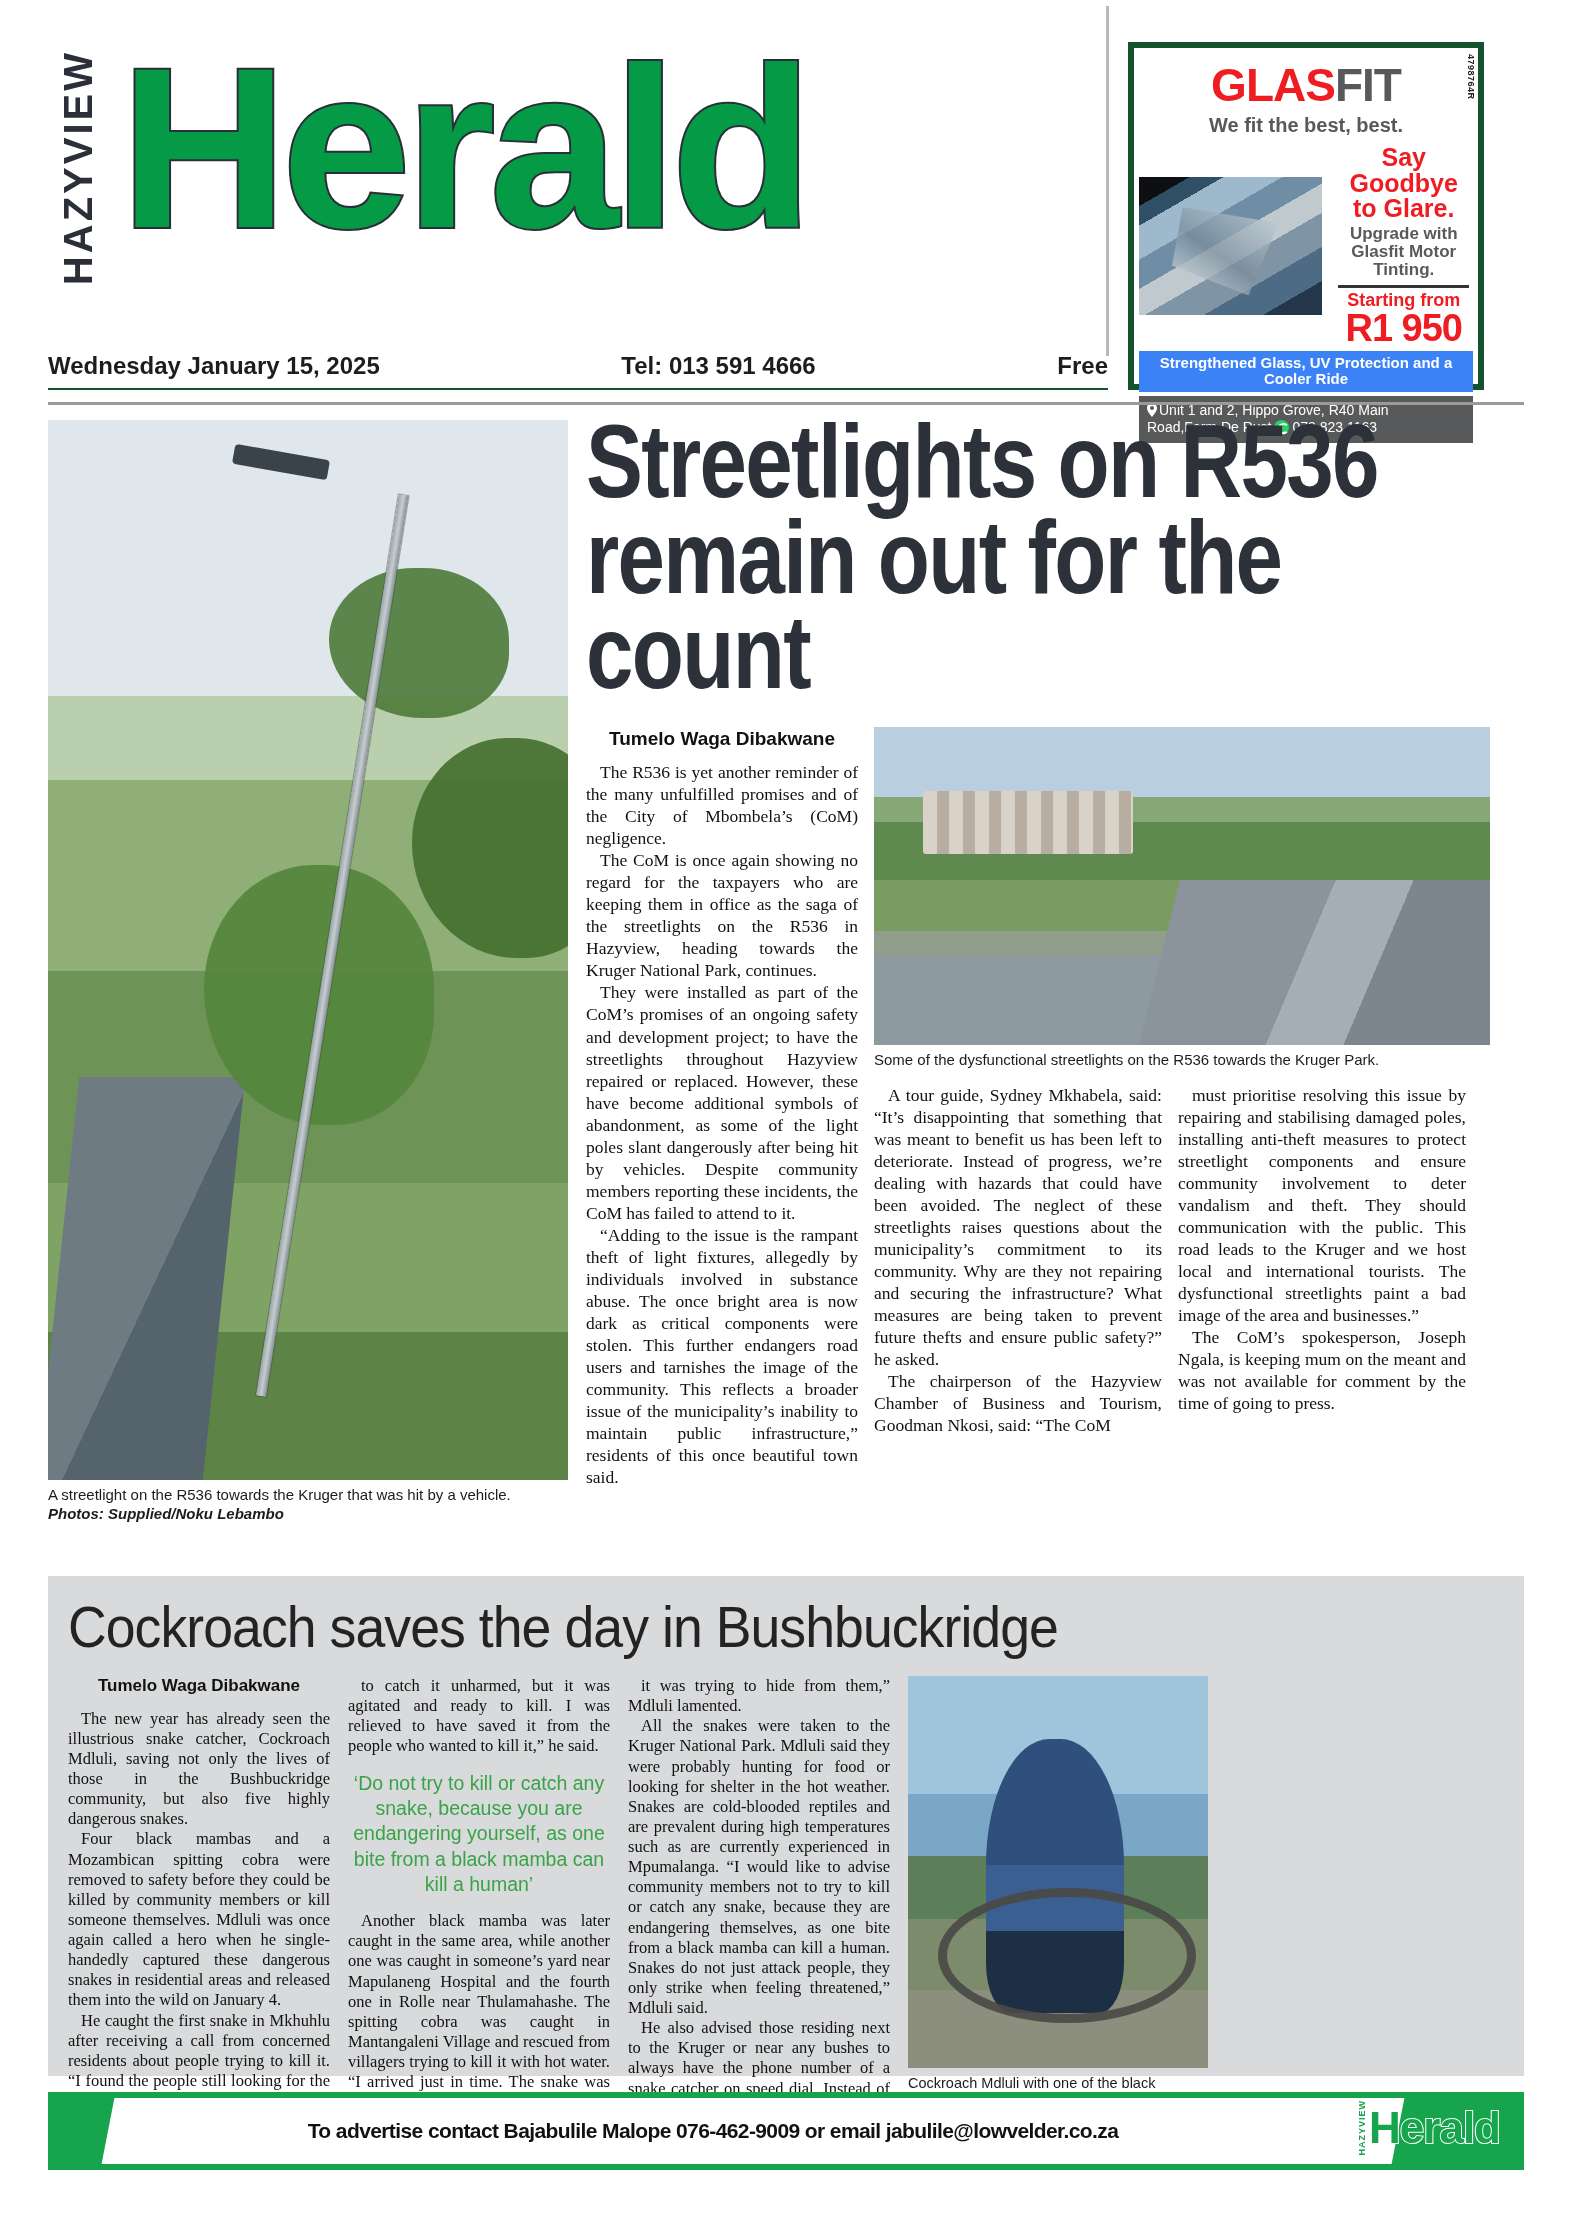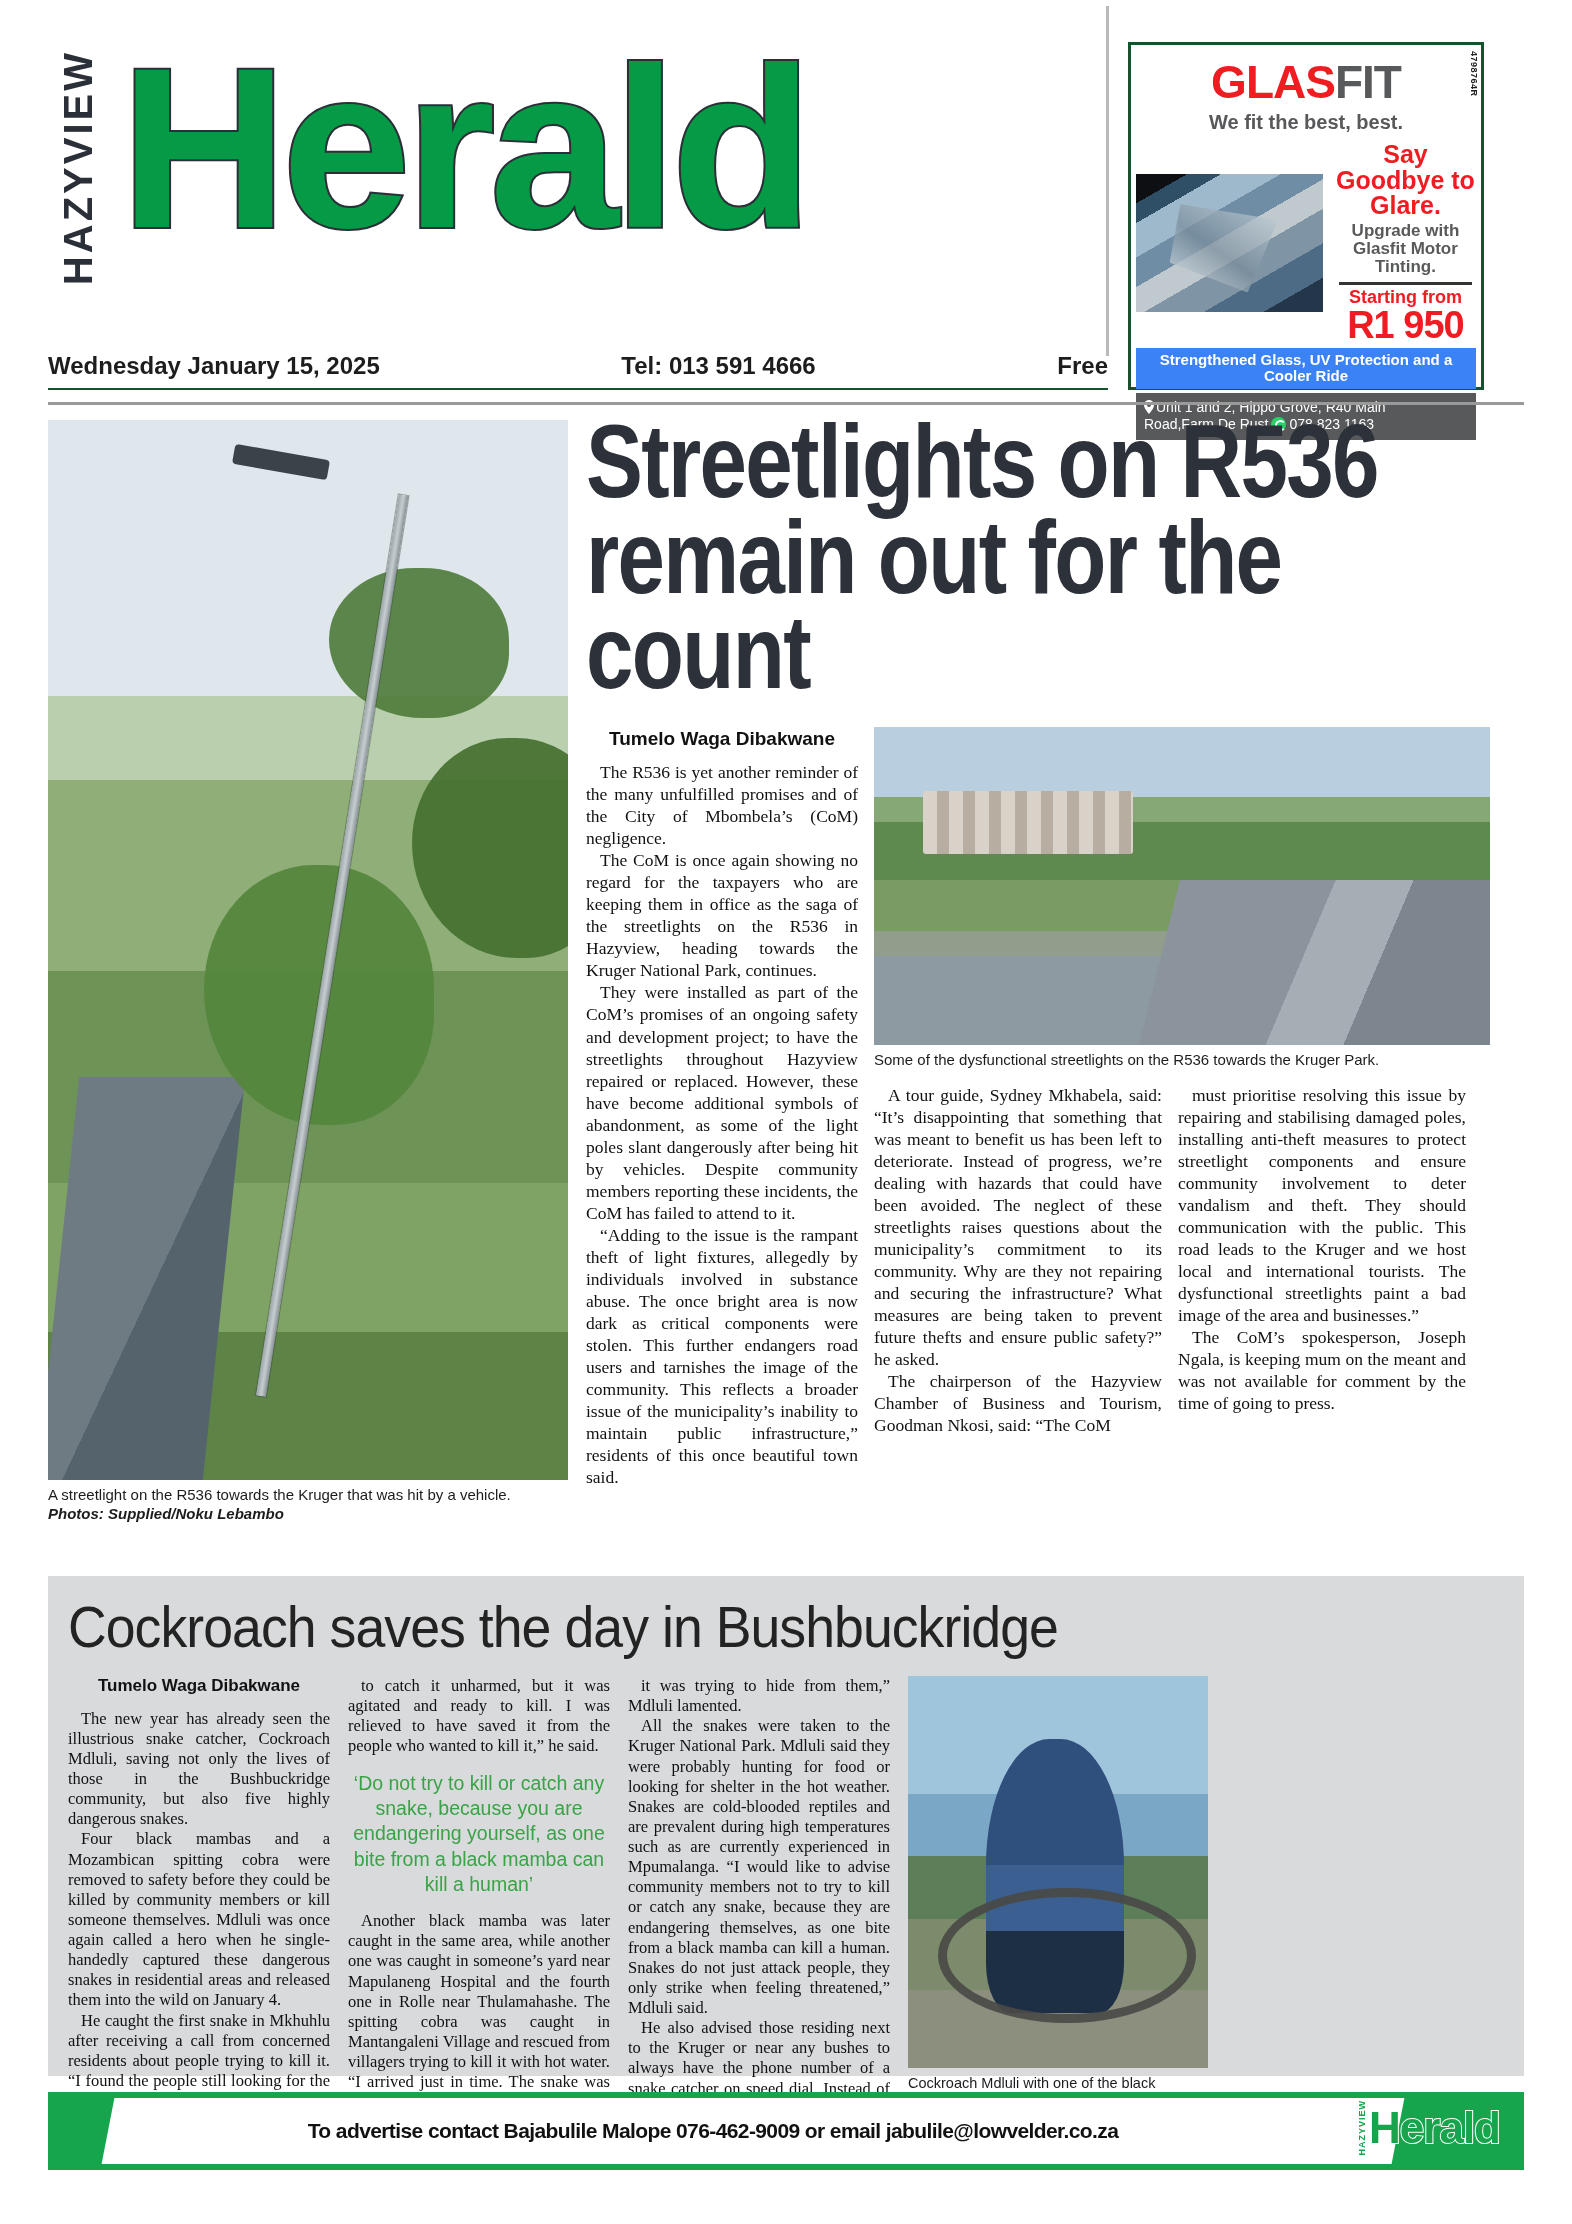--- a/index.html
+++ b/index.html
@@ -34,21 +34,21 @@
     letter-spacing: -6px;
     transform: scaleX(1.02);
     transform-origin: left top;
   }
   .mast-divider { position:absolute; left: 1106px; top: 6px; width: 3px; height: 350px; background:#b9b9b9; }
 
   
   .ad-box {
     position: absolute; left: 1128px; top: 42px;
     width: 356px; height: 348px;
-    border: 3px solid #14532d; background:#fff;
+    border: 6px solid #14532d; background:#fff;
     padding: 4px 5px;
   }
   .ad-code {
     position:absolute; right: 2px; top: 6px;
     writing-mode: vertical-rl;
     font-size: 9px; font-weight: bold; color: #222; letter-spacing: 0.5px;
   }
   .glasfit-logo { text-align:center; padding-top: 6px; }
   .glasfit-logo .g1 { font-size: 46px; font-weight: bold; color:#ef1c22; letter-spacing:-1px; }
   .glasfit-logo .g2 { font-size: 46px; font-weight: bold; color:#58595b; letter-spacing:-1px; }

